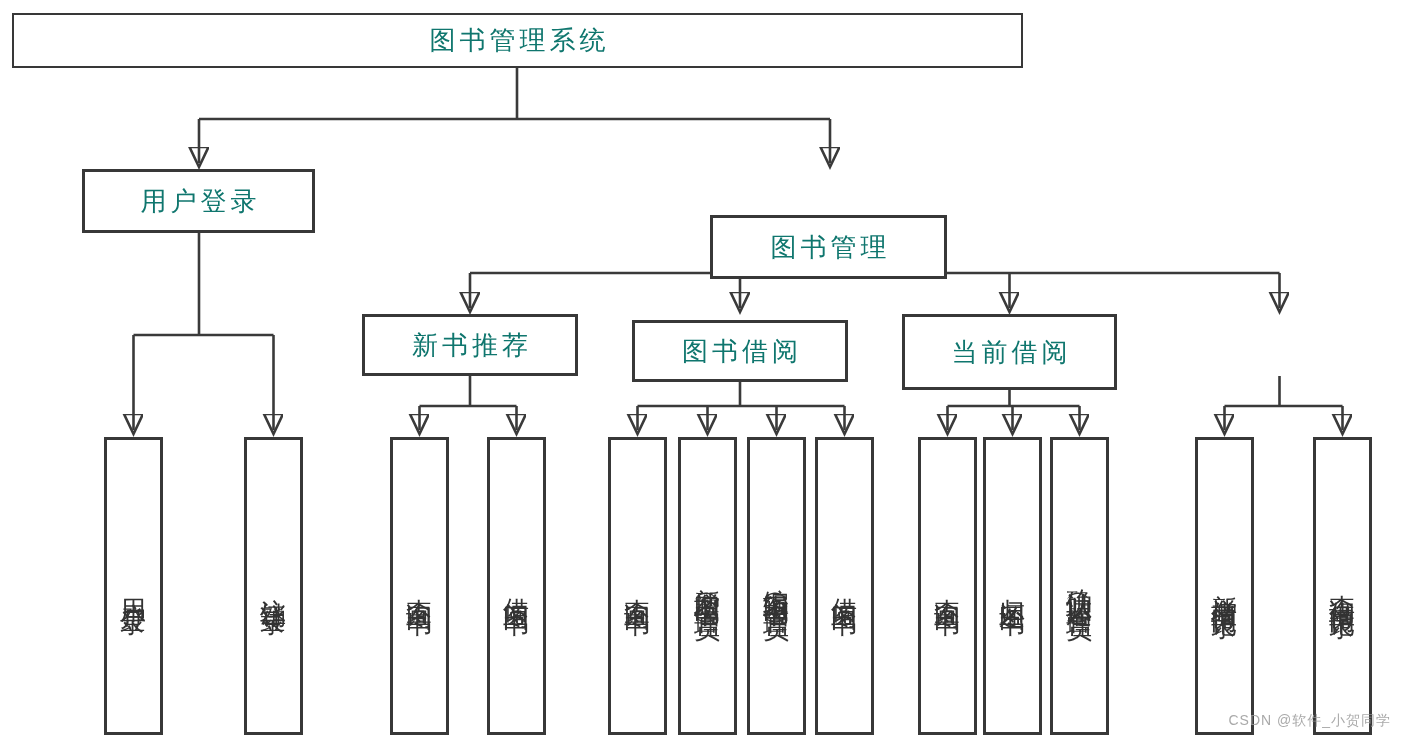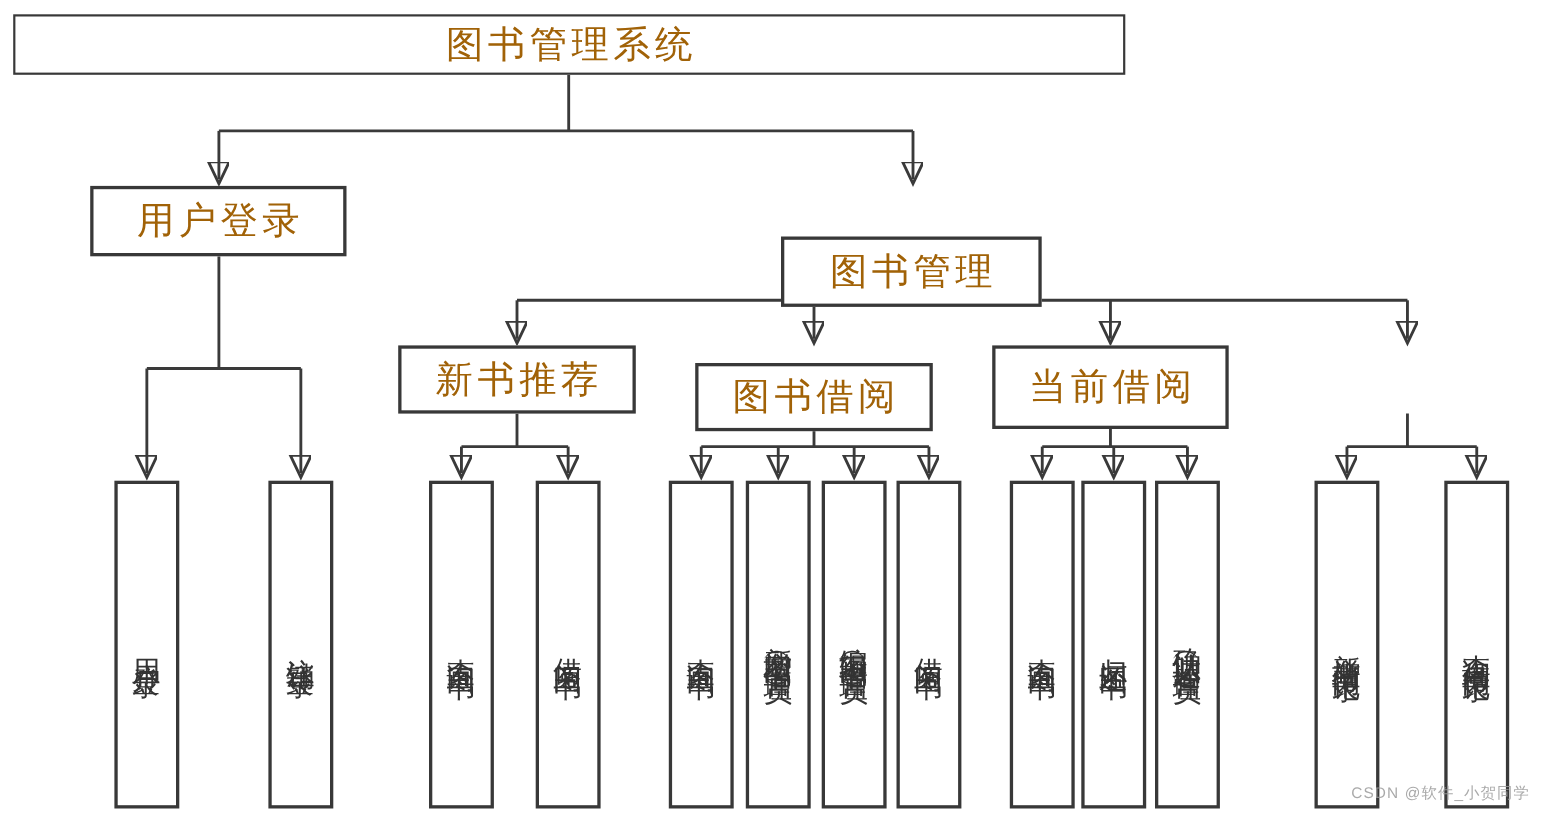--- a/index.html
+++ b/index.html
@@ -14,23 +14,23 @@
   #wires { position:absolute; left:0; top:0; width:1405px; height:747px; }
   #wires path { stroke:#3a3a3a; stroke-width:2.6; fill:none; }
   .box {
     position:absolute;
     box-sizing:border-box;
     border:3px solid #383838;
     background:#ffffff;
     display:flex;
     align-items:center;
     justify-content:center;
-    font-size:34px;
+    font-size:26px;
     letter-spacing:4px;
-    color:#a16207;
+    color:#0f766e;
     text-indent:4px;      
     white-space:nowrap;
   }
   .box.rootbox { border-width:2.5px; }
   .leaf {
     position:absolute;
     box-sizing:border-box;
     border:3px solid #383838;
     background:#ffffff;
     top:437px; height:298px; width:59px;
@@ -113,21 +113,21 @@
       <path d="M1342.5,406 V430" marker-end="url(#ah)"></path>
     </g>
   </svg>
 
   <div class="box rootbox" style="left:12px; top:13px; width:1011px; height:55px;">图书管理系统</div>
 
   <div class="box" style="left:82px; top:169px; width:233px; height:64px;">用户登录</div>
   <div class="box" style="left:710px; top:169px; width:237px; height:64px;margin-top:46px;">图书管理</div>
 
   <div class="box" style="left:362px; top:314px; width:216px; height:62px;">新书推荐</div>
-  <div class="box" style="left:632px; top:330px; width:216px; height:62px;">图书借阅</div>
+  <div class="box" style="left:632px; top:320px; width:216px; height:62px;">图书借阅</div>
   <div class="box" style="left:902px; top:314px; width:215px; height:76px;">当前借阅</div>
 
   <div class="leaf" style="left:104px;">
     <span>用户登录</span>
   </div>
   <div class="leaf" style="left:244px;">
     <span>注销登录</span>
   </div>
 
   <div class="leaf" style="left:390px;">

